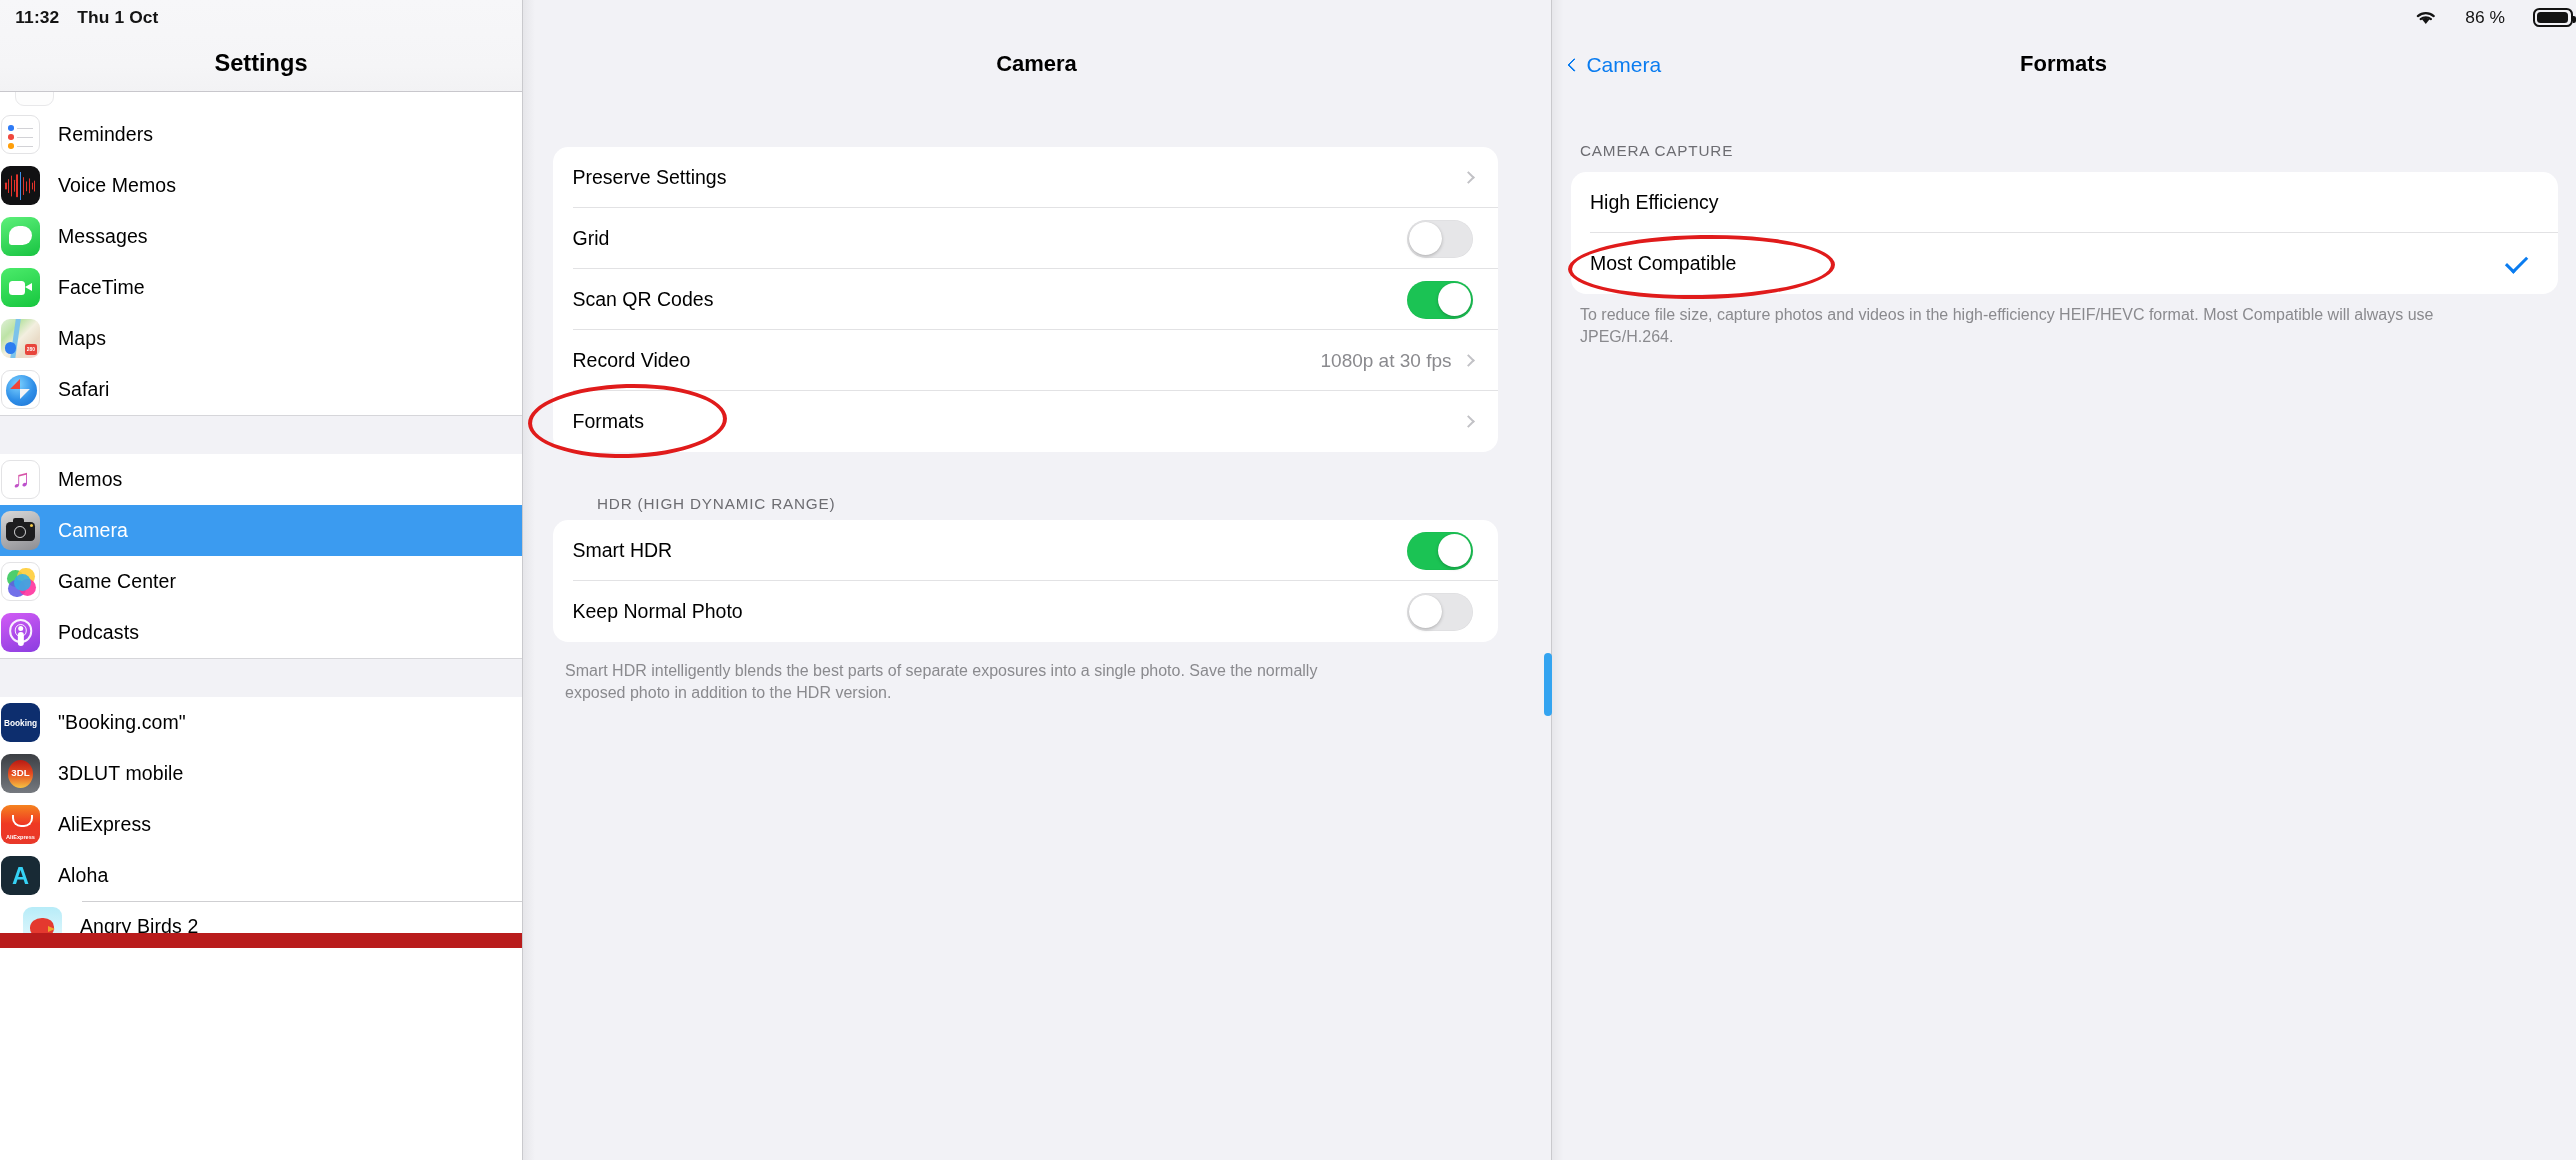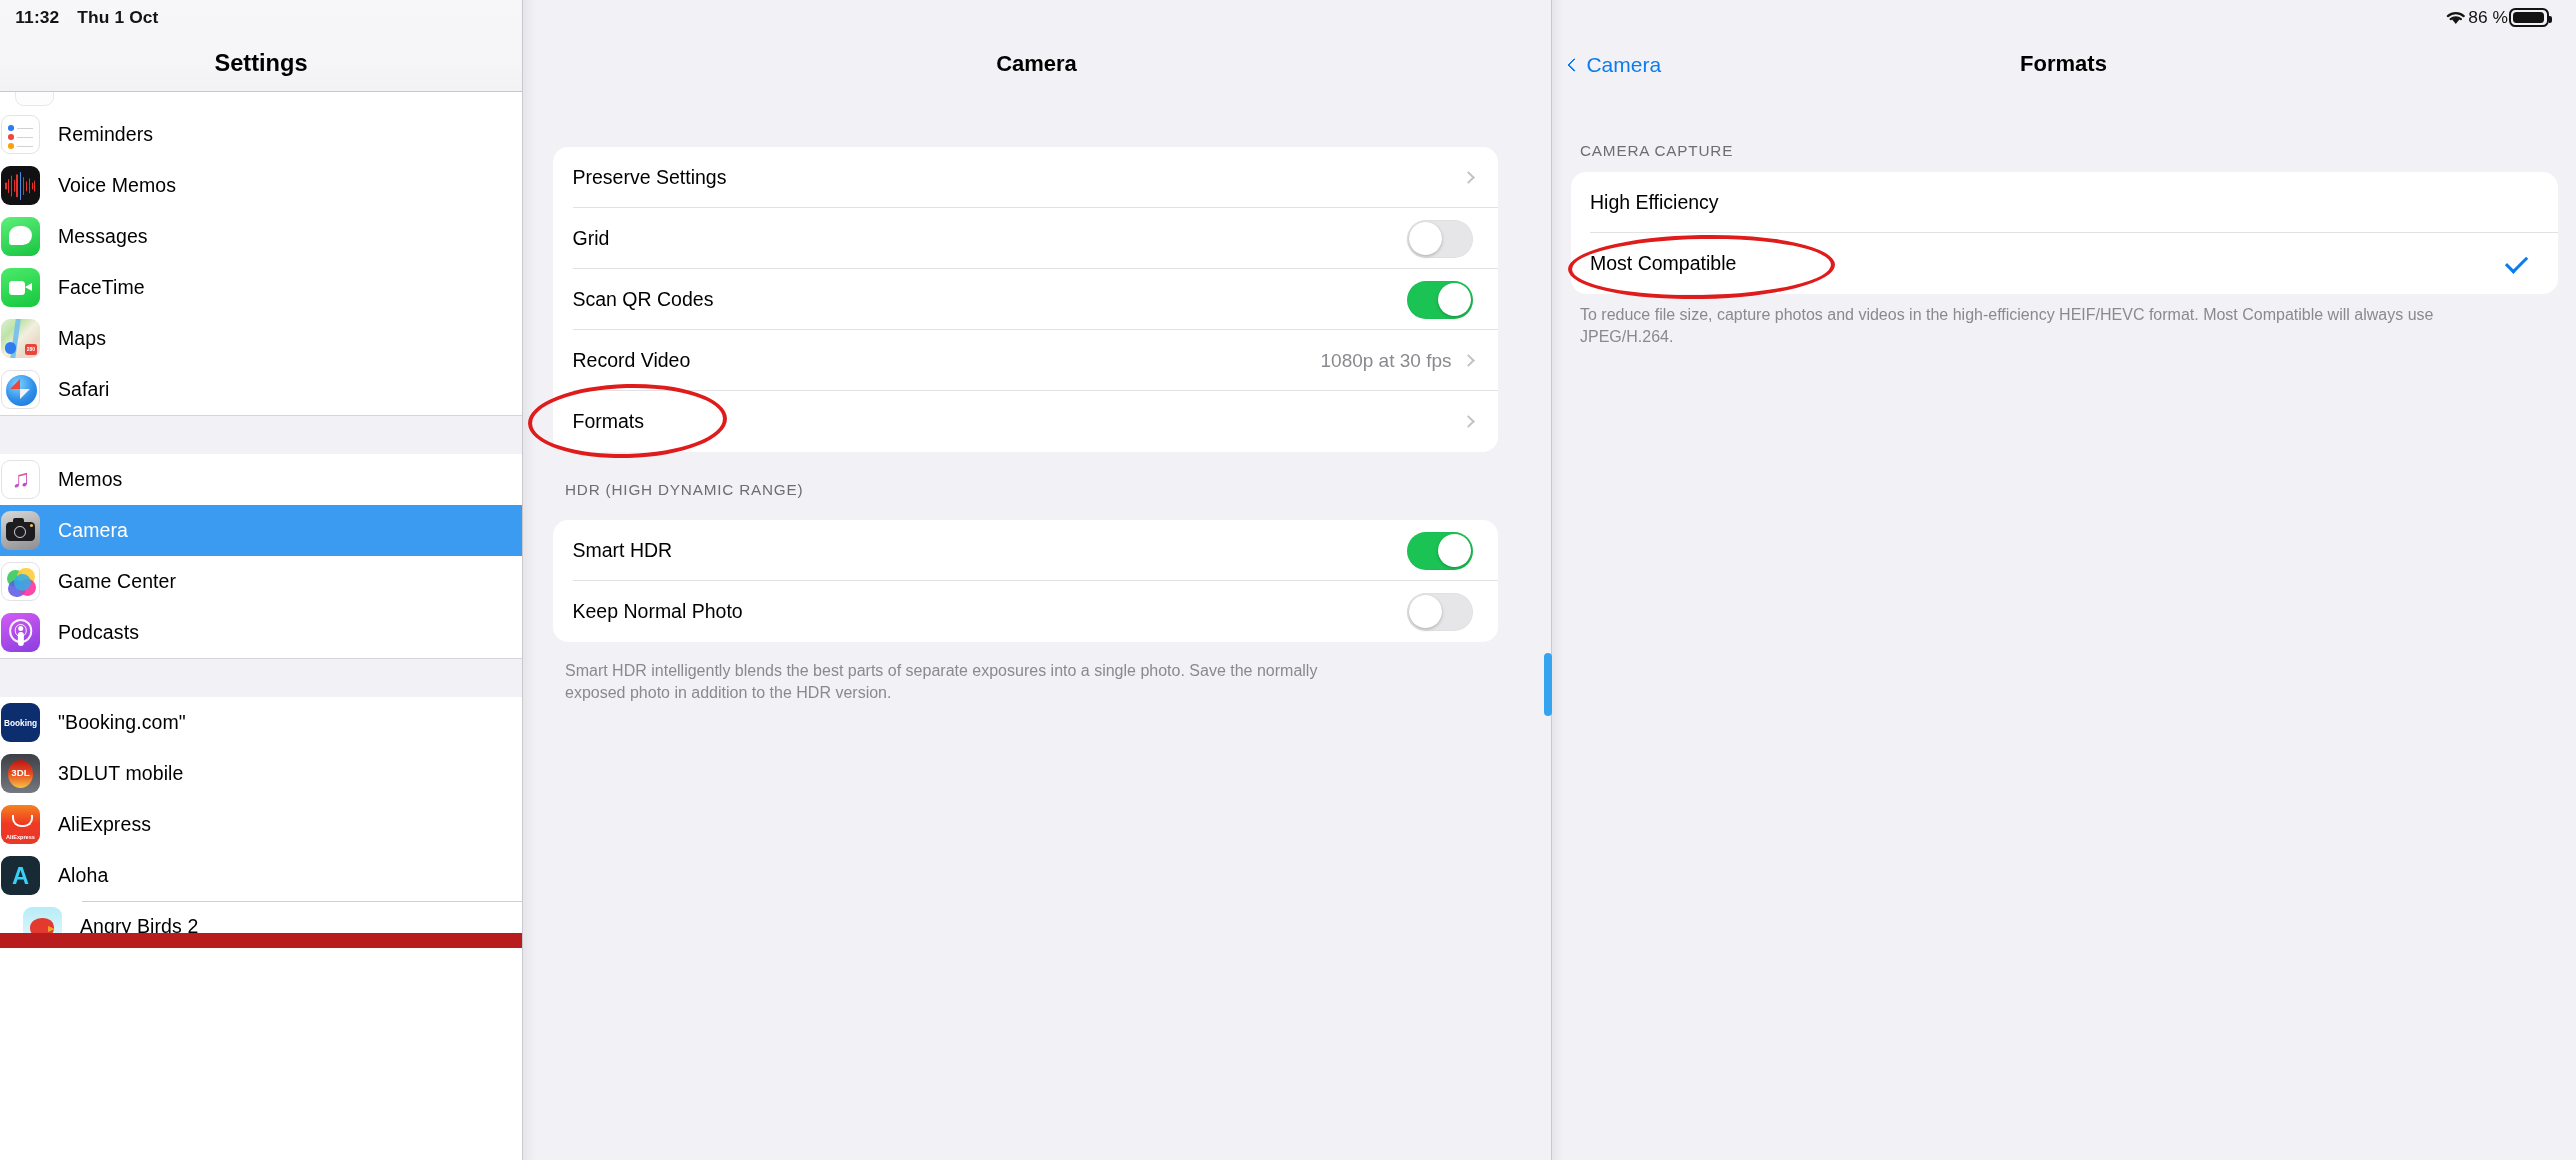--- a/index.html
+++ b/index.html
@@ -17,22 +17,22 @@
   .statusbar {
     position: absolute; top: 0; left: 0; width: 2576px; height: 35px;
     pointer-events: none;
   }
   .status-left {
     position: absolute; left: 15.3px; top: 0; height: 35px;
     display: flex; align-items: center; gap: 18px;
     font-size: 17.4px; font-weight: 600; color: #141414; letter-spacing: 0.1px;
   }
   .status-right {
-    position: absolute; right: 27px; top: 0; height: 35px;
-    display: flex; align-items: center; gap: 1px;
+    position: absolute; right: 3px; top: 0; height: 35px;
+    display: flex; align-items: center; gap: 28px;
     font-size: 17.4px; font-weight: 500; color: #141414;
   }
   .wifi-ic { display: block; }
   .batt {
     position: relative; width: 40px; height: 19px;
     border: 2.1px solid #131313; border-radius: 6.3px; display: block;
   }
   .batt::after {
     content: ""; position: absolute; right: -4.9px; top: 5.6px;
     width: 2.8px; height: 7.6px; background: #131313; border-radius: 0 2.1px 2.1px 0;
@@ -279,21 +279,21 @@
   .toggle .knob {
     position: absolute; top: 2.1px; left: 2.1px; width: 33px; height: 33px;
     border-radius: 50%; background: #fff; box-shadow: 0 1.4px 3.5px rgba(0,0,0,.22), 0 0 0.7px rgba(0,0,0,.12);
   }
   .toggle.on .knob { left: 31px; }
 
   .section-head {
     position: absolute; left: 43px; font-size: 15.3px; letter-spacing: 0.8px;
     color: #6d6d72; font-weight: 400;
   }
-  .sec-hdr-mid { top: 481px; }
+  .sec-hdr-mid { top: 495px; margin-left: 32px; }
 
   .footnote {
     position: absolute; left: 43px; width: 799px; font-size: 16px; line-height: 1.35;
     color: #8a8a8e;
   }
   .foot-mid { top: 660px; }
 
   
   .right {
     position: absolute; left: 1551px; top: 0; width: 1025px; height: 1160px;

